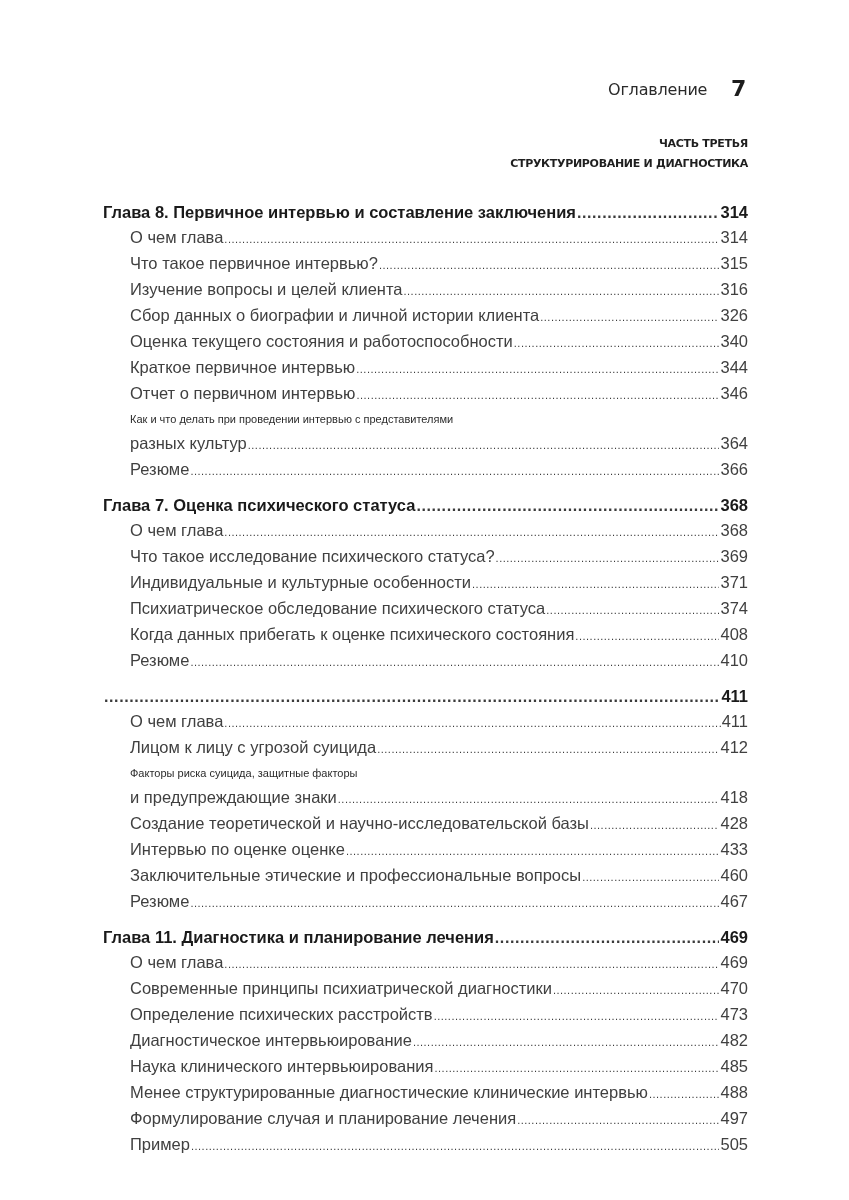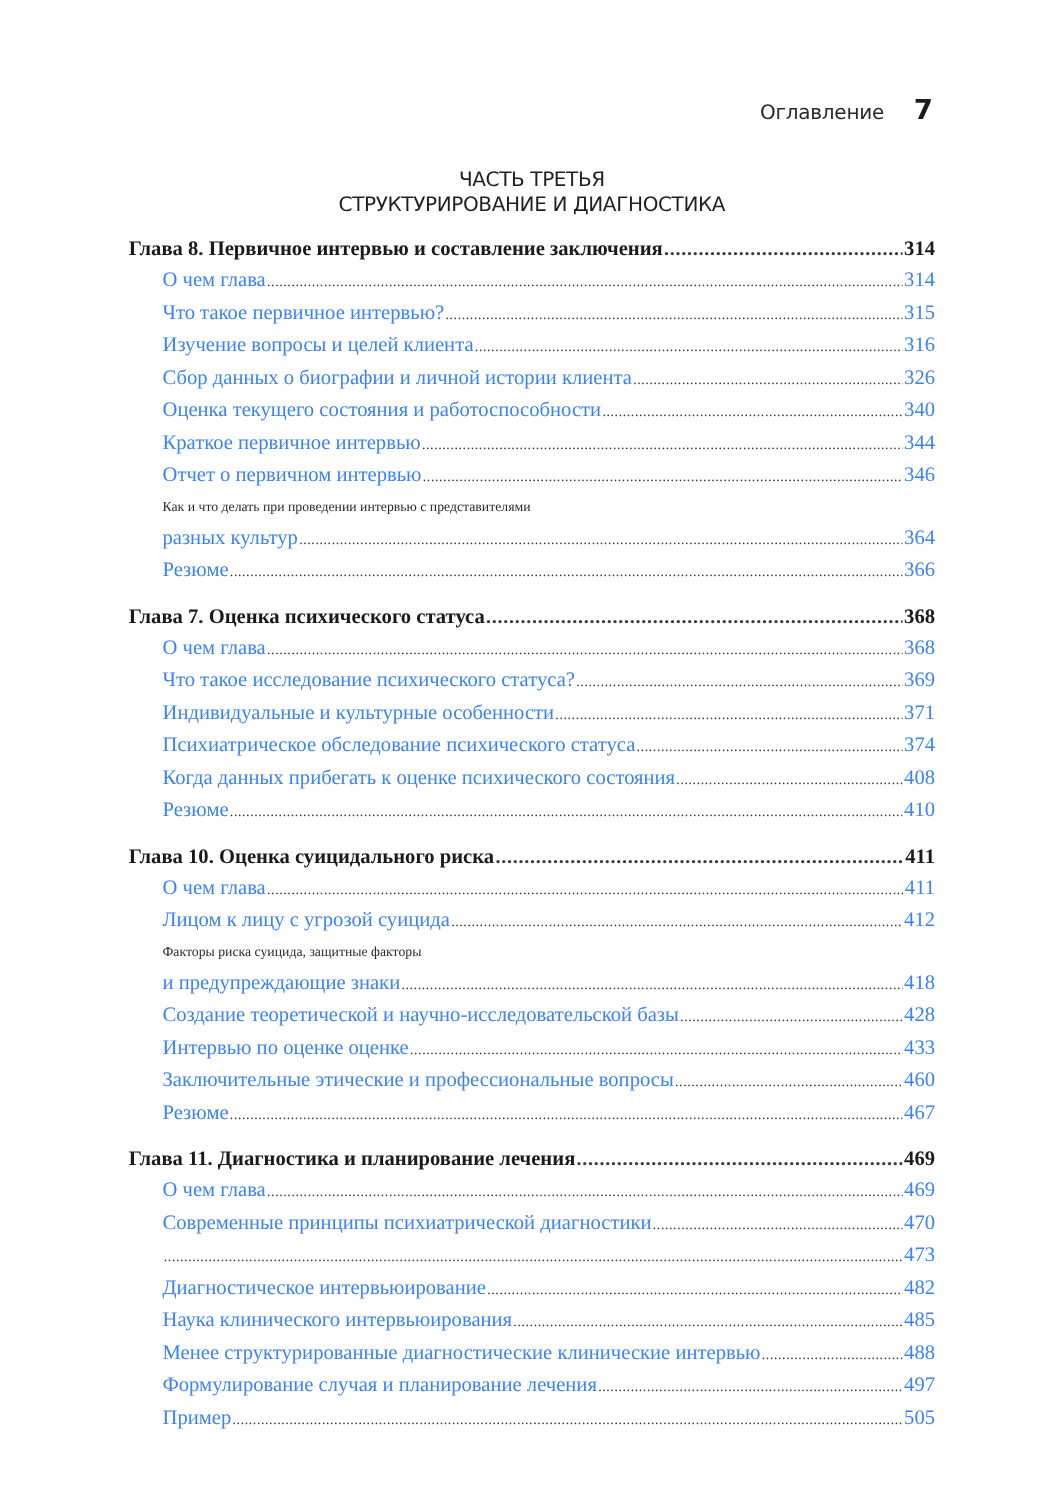--- a/index.html
+++ b/index.html
@@ -1,23 +1,23 @@
 <!DOCTYPE html>
 <html><head>
 <meta charset="utf-8">
 <style>
   html, body { margin: 0; padding: 0; background: #ffffff; }
   body { width: 849px; height: 1200px; position: relative; overflow: hidden; color: #231f20; }
   .running-head { position: absolute; top: 76px; left: 0; width: 698px; height: 30px; padding-left: 48px; }
   .rh-title { position: absolute; left: 608px; top: 4px; font-family: "DejaVu Sans", sans-serif; font-size: 16px; color: #2a2a2a; letter-spacing: -0.2px; }
   .rh-page { position: absolute; left: 731px; top: 0px; font-family: "DejaVu Sans", sans-serif; font-size: 22px; font-weight: bold; color: #1c1c1c; }
-  .part { position: absolute; top: 134px; left: 103px; width: 645px; text-align: center; font-family: "DejaVu Sans", sans-serif; font-weight: normal; font-size: 16px; line-height: 20px; color: #1f1f1f; letter-spacing: -0.3px; }
-  .toc { position: absolute; top: 186px; left: 103px; width: 645px; font-family: Liberation Serif, serif; }
+  .part { position: absolute; top: 134px; left: 103px; width: 645px; text-align: right; font-family: "DejaVu Sans", sans-serif; font-weight: bold; font-size: 11px; line-height: 20px; color: #1f1f1f; letter-spacing: -0.3px; }
+  .toc { position: absolute; top: 200px; left: 103px; width: 645px; font-family: Liberation Sans, sans-serif; }
   .chapter { margin-bottom: 10px; }
-  .entry { display: flex; align-items: baseline; font-size: 16.5px; line-height: 24px; color: #3b82f6; }
+  .entry { display: flex; align-items: baseline; font-size: 16.5px; line-height: 24px; color: #404040; }
   .entry.chap { font-weight: bold; font-size: 16.5px; color: #1a1a1a; line-height: 25px; }
   .entry.sub { padding-left: 27px; }
   .entry .label { white-space: nowrap; flex: 0 0 auto; }
   .entry .dots { flex: 1 1 auto; overflow: hidden; white-space: nowrap; margin: 0 1px; letter-spacing: 0.5px; font-size: 11px; color: #3a3a3a; }
   .entry.chap .dots { font-size: 16px; letter-spacing: 0.6px; font-weight: bold; }
   .entry .dots::after { content: "................................................................................................................................................................................................................................................"; }
   .entry .page { flex: 0 0 auto; white-space: nowrap; }
   .twoline { padding-left: 27px; font-size: 11px; line-height: 24px; color: #2b2b2b; white-space: nowrap; }
 </style>
 </head>
@@ -122,21 +122,20 @@
       </div>
     <div class="entry sub">
         <span class="label">Резюме</span>
         <span class="dots"></span>
         <span class="page">410</span>
       </div>
   </div>
 
   <div class="chapter">
     <div class="entry chap">
-      <span class="label">Глава 10. Оценка суицидального риска</span>
       <span class="dots"></span>
       <span class="page">411</span>
     </div>
     <div class="entry sub">
         <span class="label">О чем глава</span>
         <span class="dots"></span>
         <span class="page">411</span>
       </div>
     <div class="entry sub">
         <span class="label">Лицом к лицу с угрозой суицида</span>
@@ -181,20 +180,21 @@
         <span class="label">О чем глава</span>
         <span class="dots"></span>
         <span class="page">469</span>
       </div>
     <div class="entry sub">
         <span class="label">Современные принципы психиатрической диагностики</span>
         <span class="dots"></span>
         <span class="page">470</span>
       </div>
     <div class="entry sub">
+        <span class="label">Определение психических расстройств</span>
         <span class="dots"></span>
         <span class="page">473</span>
       </div>
     <div class="entry sub">
         <span class="label">Диагностическое интервьюирование</span>
         <span class="dots"></span>
         <span class="page">482</span>
       </div>
     <div class="entry sub">
         <span class="label">Наука клинического интервьюирования</span>

